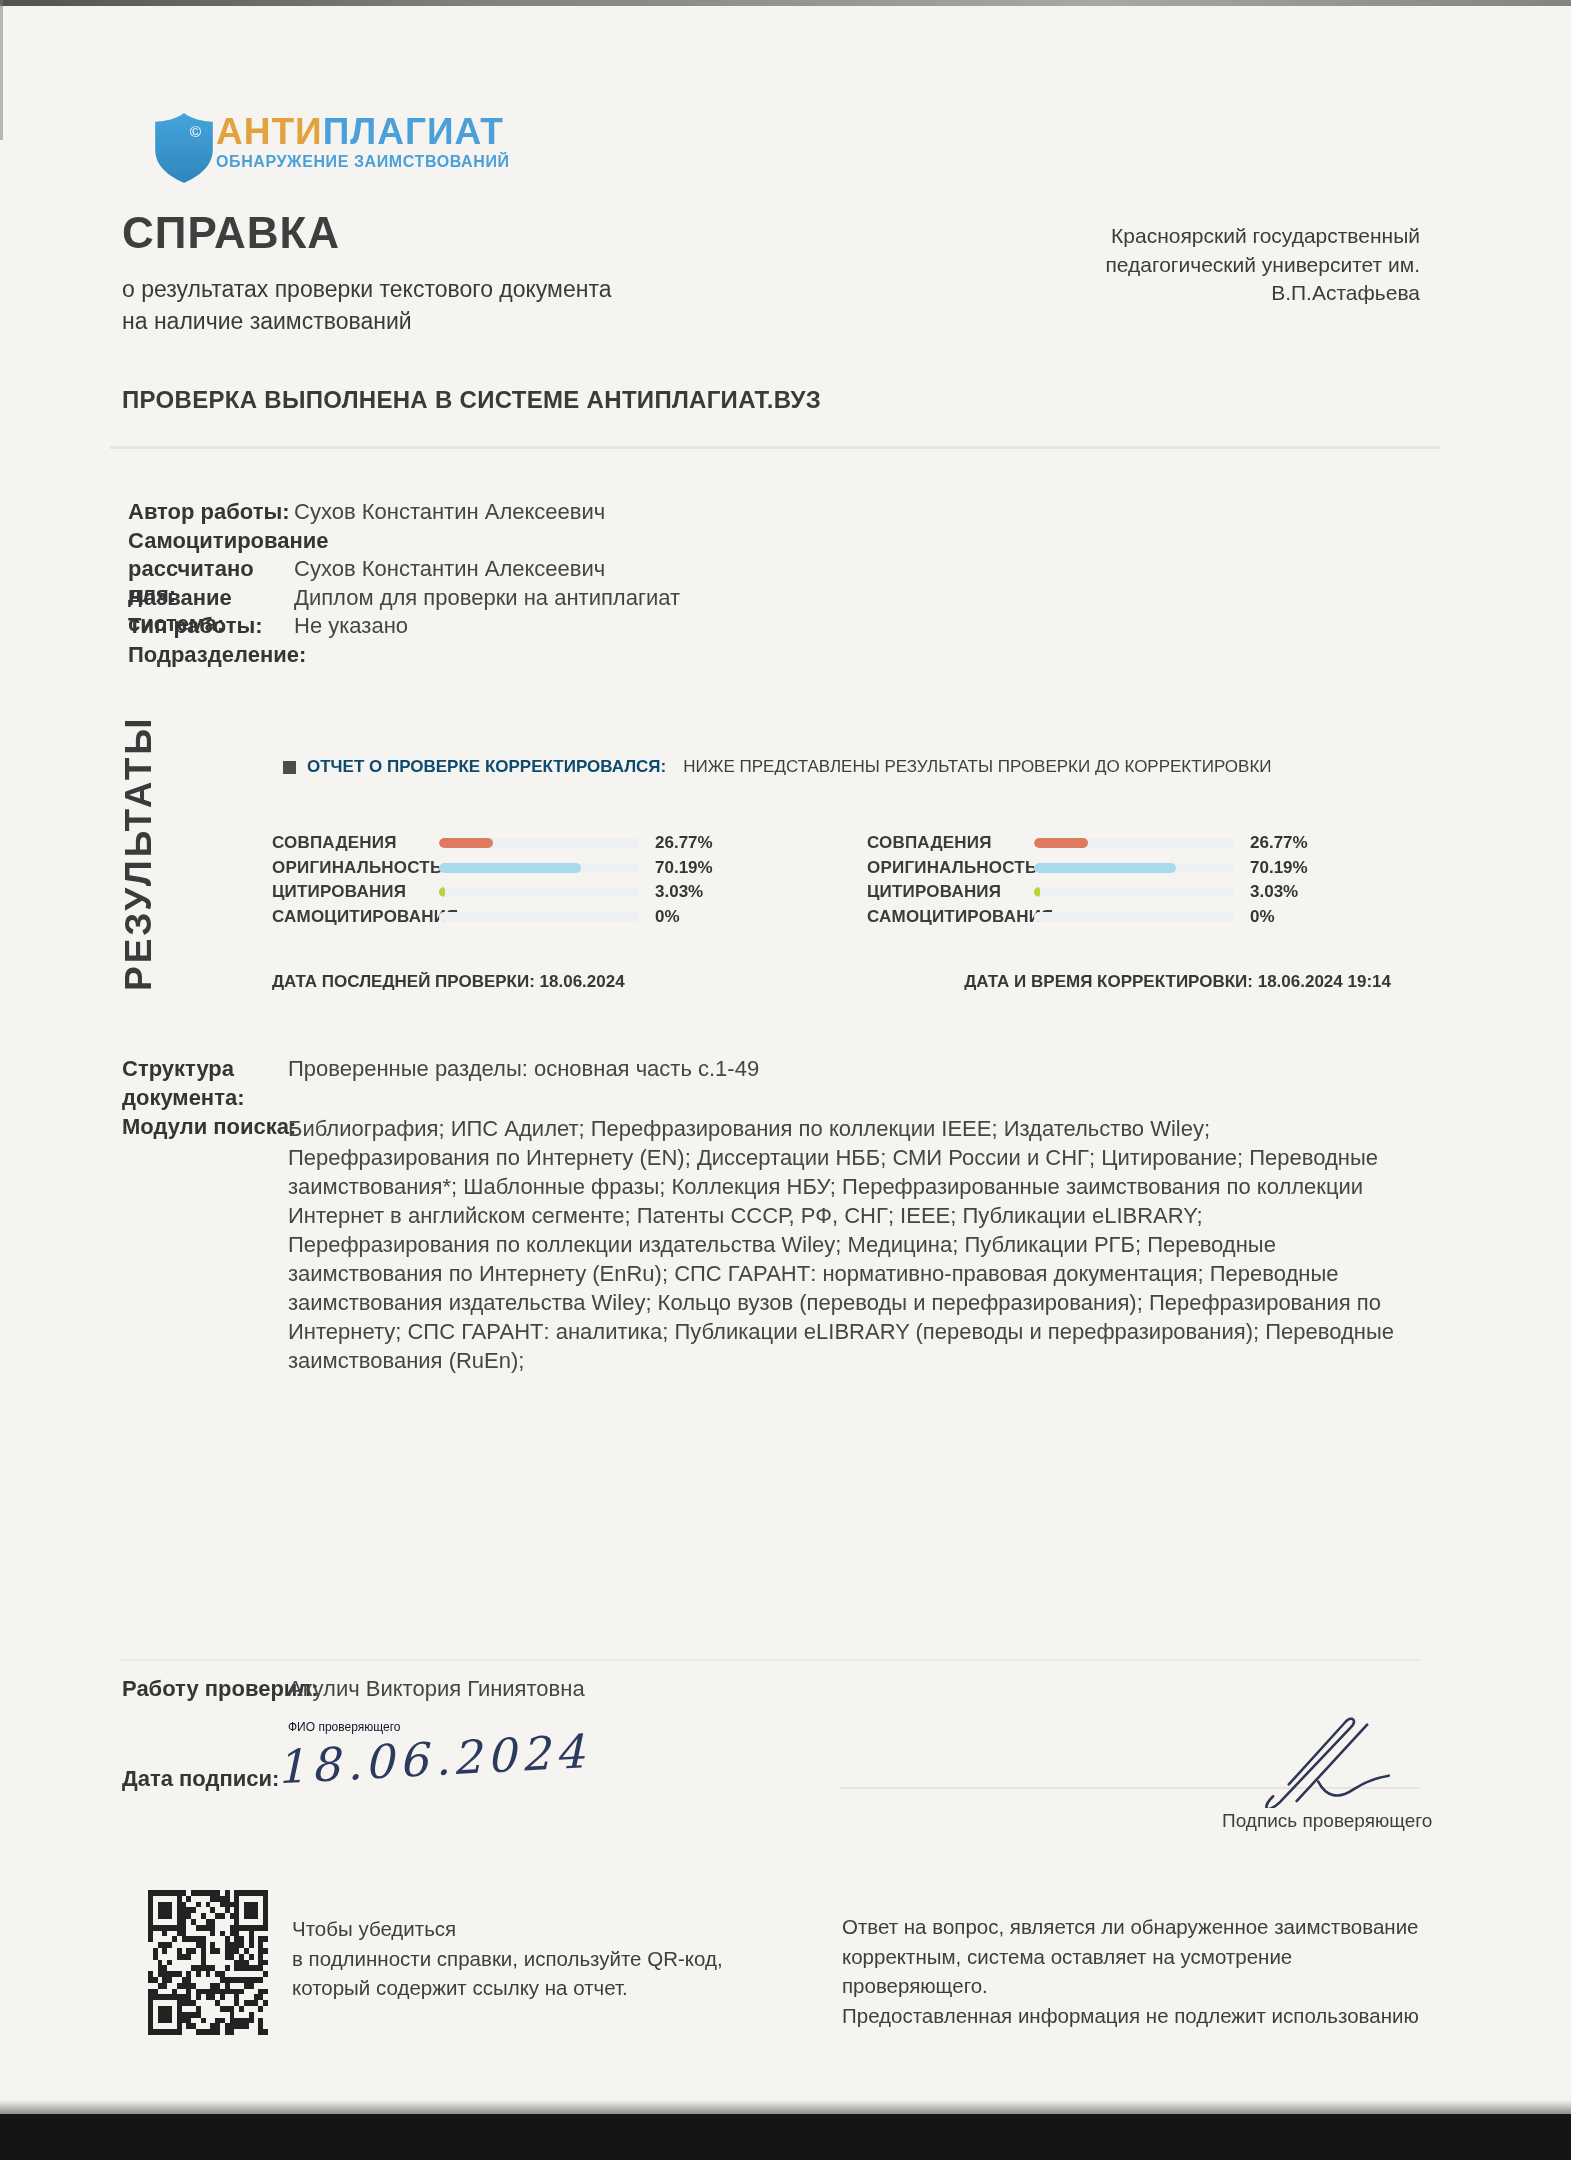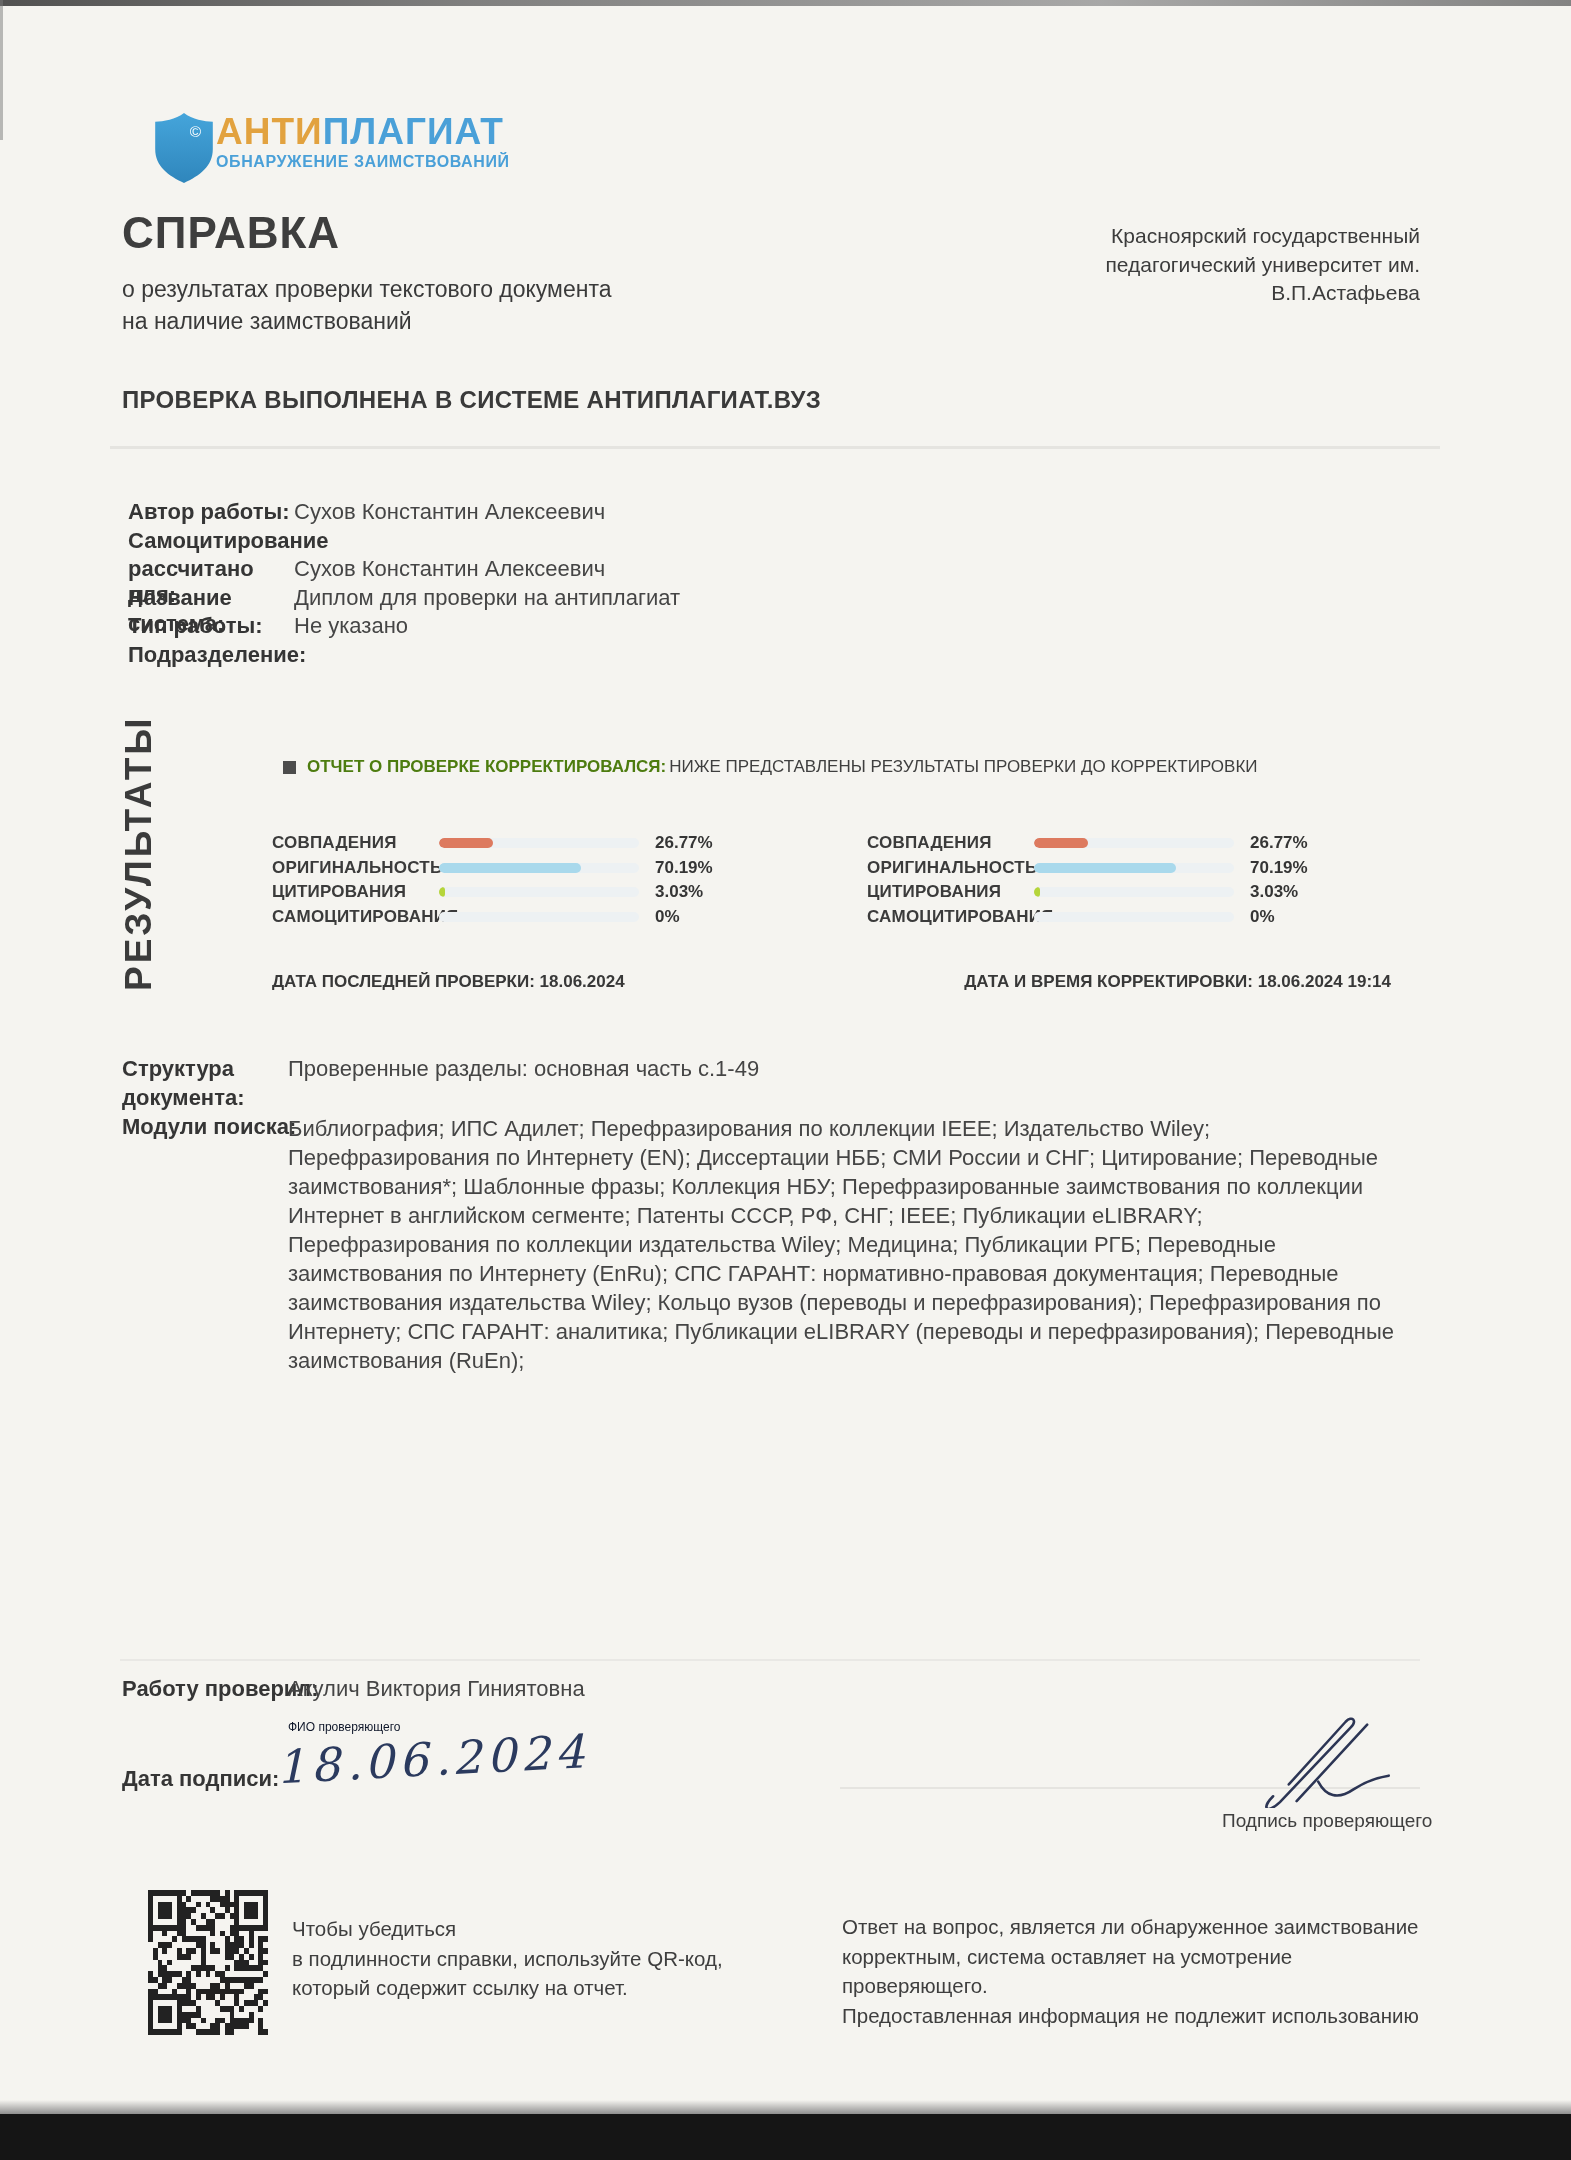--- a/index.html
+++ b/index.html
@@ -45,21 +45,21 @@
   .meta-row{display:flex;height:28.5px;align-items:flex-start;}
   .meta-label{width:166px;font-weight:700;font-size:22px;color:#353535;flex:0 0 auto;}
   .meta-value{font-size:22px;color:#454545;}
 
   
   .vertical-label{position:absolute;left:118px;top:735px;height:256px;
     writing-mode:vertical-rl;transform:rotate(180deg);
     font-size:37px;font-weight:700;letter-spacing:3px;color:#3b3b3b;}
   .notice{position:absolute;left:283px;top:757px;display:flex;align-items:center;font-size:17px;white-space:nowrap;}
   .notice-square{width:13px;height:13px;background:#4c4c4c;margin-right:11px;flex:0 0 auto;}
-  .notice-bold{font-weight:700;color:#4d7c0f;margin-right:3px;}
+  .notice-bold{font-weight:700;color:#0c4a6e;margin-right:17px;}
   .notice-regular{font-weight:400;color:#3f3f3f;}
   .metrics-col{position:absolute;top:831px;width:600px;}
   .col-left{left:272px;}
   .col-right{left:867px;}
   .metric-row{display:flex;align-items:center;height:24.5px;}
   .m-label{width:161px;font-size:17px;font-weight:700;color:#3b3b3b;letter-spacing:.2px;flex:0 0 auto;}
   .m-track{width:200px;height:10px;border-radius:5px;background:#edf1f3;margin-left:6px;flex:0 0 auto;position:relative;overflow:hidden;}
   .m-bar{display:block;height:10px;border-radius:5px;}
   .m-value{margin-left:16px;font-size:17px;font-weight:700;color:#353535;}
   .date-left{position:absolute;left:272px;top:972px;font-size:17px;font-weight:700;color:#383838;}

